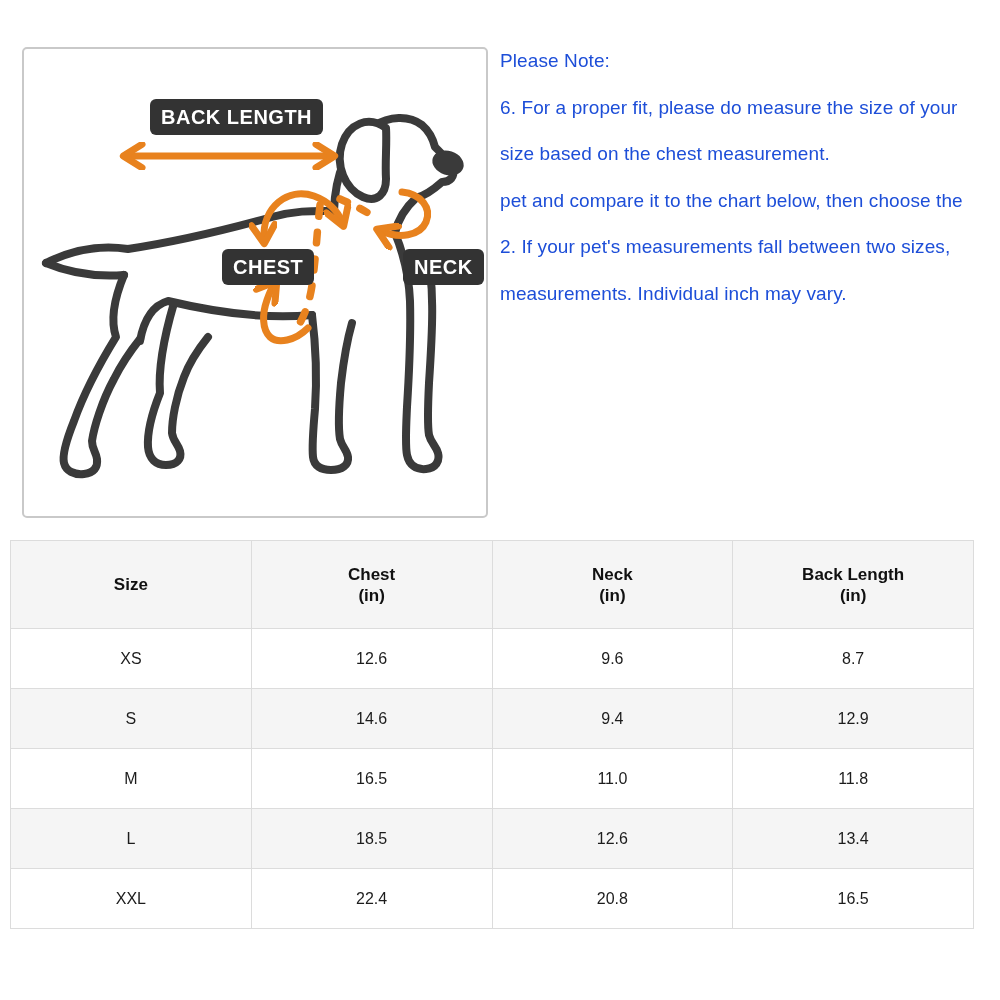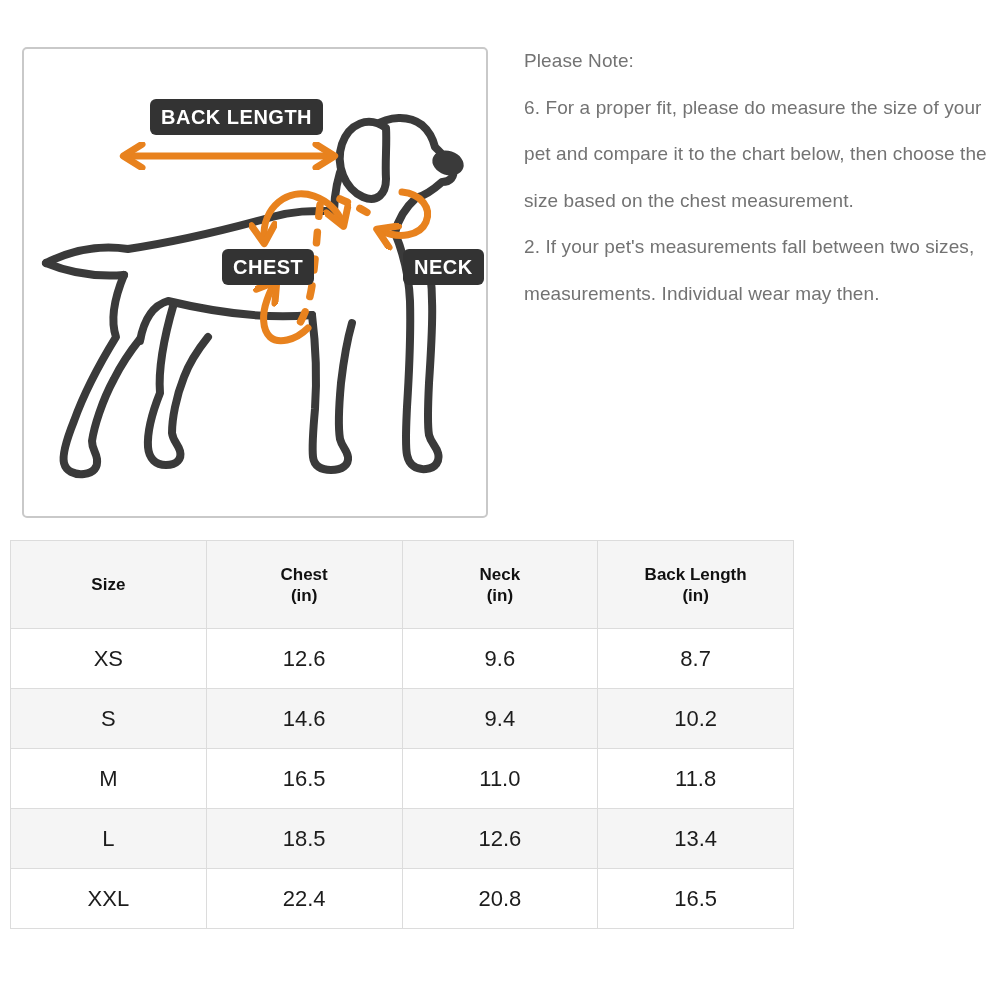--- a/index.html
+++ b/index.html
@@ -18,38 +18,38 @@
     position:absolute;background:#333333;color:#ffffff;
     font-weight:700;font-size:20px;letter-spacing:.5px;line-height:1;
     padding:8px 11px;border-radius:6px;white-space:nowrap;
   }
   .tag-backlength{left:126px;top:50px;}
   .tag-chest{left:198px;top:200px;}
   .tag-neck{left:379px;top:200px;}
   
   .notes{position:absolute;left:500px;top:38px;width:498px;}
   .note-line{
-    font-size:19px;line-height:46.6px;color:#737373;
-    letter-spacing:.1px;white-space:nowrap;margin-left:24px;
+    font-size:19px;line-height:46.6px;color:#1d4ed8;
+    letter-spacing:.1px;white-space:nowrap;
   }
   
   table.size-table{
-    position:absolute;left:10px;top:540px;width:784px;
+    position:absolute;left:10px;top:540px;width:964px;
     border-collapse:collapse;table-layout:fixed;
   }
   .size-table th,.size-table td{
     border:1px solid #dcdcdc;text-align:center;vertical-align:middle;
     padding:0;
   }
   .size-table thead th{
     background:#f5f5f5;height:87px;color:#111111;
     font-size:17px;font-weight:700;line-height:21px;
   }
   .size-table tbody td{
-    height:59px;background:#ffffff;color:#1c1c1c;font-size:22px;
+    height:59px;background:#ffffff;color:#1c1c1c;font-size:16px;
   }
   .size-table tbody tr:nth-child(even) td{background:#f5f5f5;}
 </style>
 </head>
 <body>
 
 <div class="page">
 
   <div class="card">
     <svg viewBox="0 0 462 467">
@@ -92,24 +92,24 @@
     </svg>
 
     <div class="tag tag-backlength">BACK LENGTH</div>
     <div class="tag tag-chest">CHEST</div>
     <div class="tag tag-neck">NECK</div>
   </div>
 
   <div class="notes">
     <div class="note-line">Please Note:</div>
     <div class="note-line">6. For a proper fit, please do measure the size of your</div>
+    <div class="note-line">size based on the chest measurement.</div>
     <div class="note-line">pet and compare it to the chart below, then choose the</div>
-    <div class="note-line">size based on the chest measurement.</div>
     <div class="note-line">2. If your pet's measurements fall between two sizes,</div>
-    <div class="note-line">measurements. Individual wear may then.</div>
+    <div class="note-line">measurements. Individual inch may vary.</div>
   </div>
 
   <table class="size-table">
     <thead>
       <tr>
         <th>
           <div>Size</div>
           <div></div>
         </th>
         <th>
@@ -130,21 +130,21 @@
       <tr>
         <td>XS</td>
         <td>12.6</td>
         <td>9.6</td>
         <td>8.7</td>
       </tr>
       <tr>
         <td>S</td>
         <td>14.6</td>
         <td>9.4</td>
-        <td>10.2</td>
+        <td>12.9</td>
       </tr>
       <tr>
         <td>M</td>
         <td>16.5</td>
         <td>11.0</td>
         <td>11.8</td>
       </tr>
       <tr>
         <td>L</td>
         <td>18.5</td>

